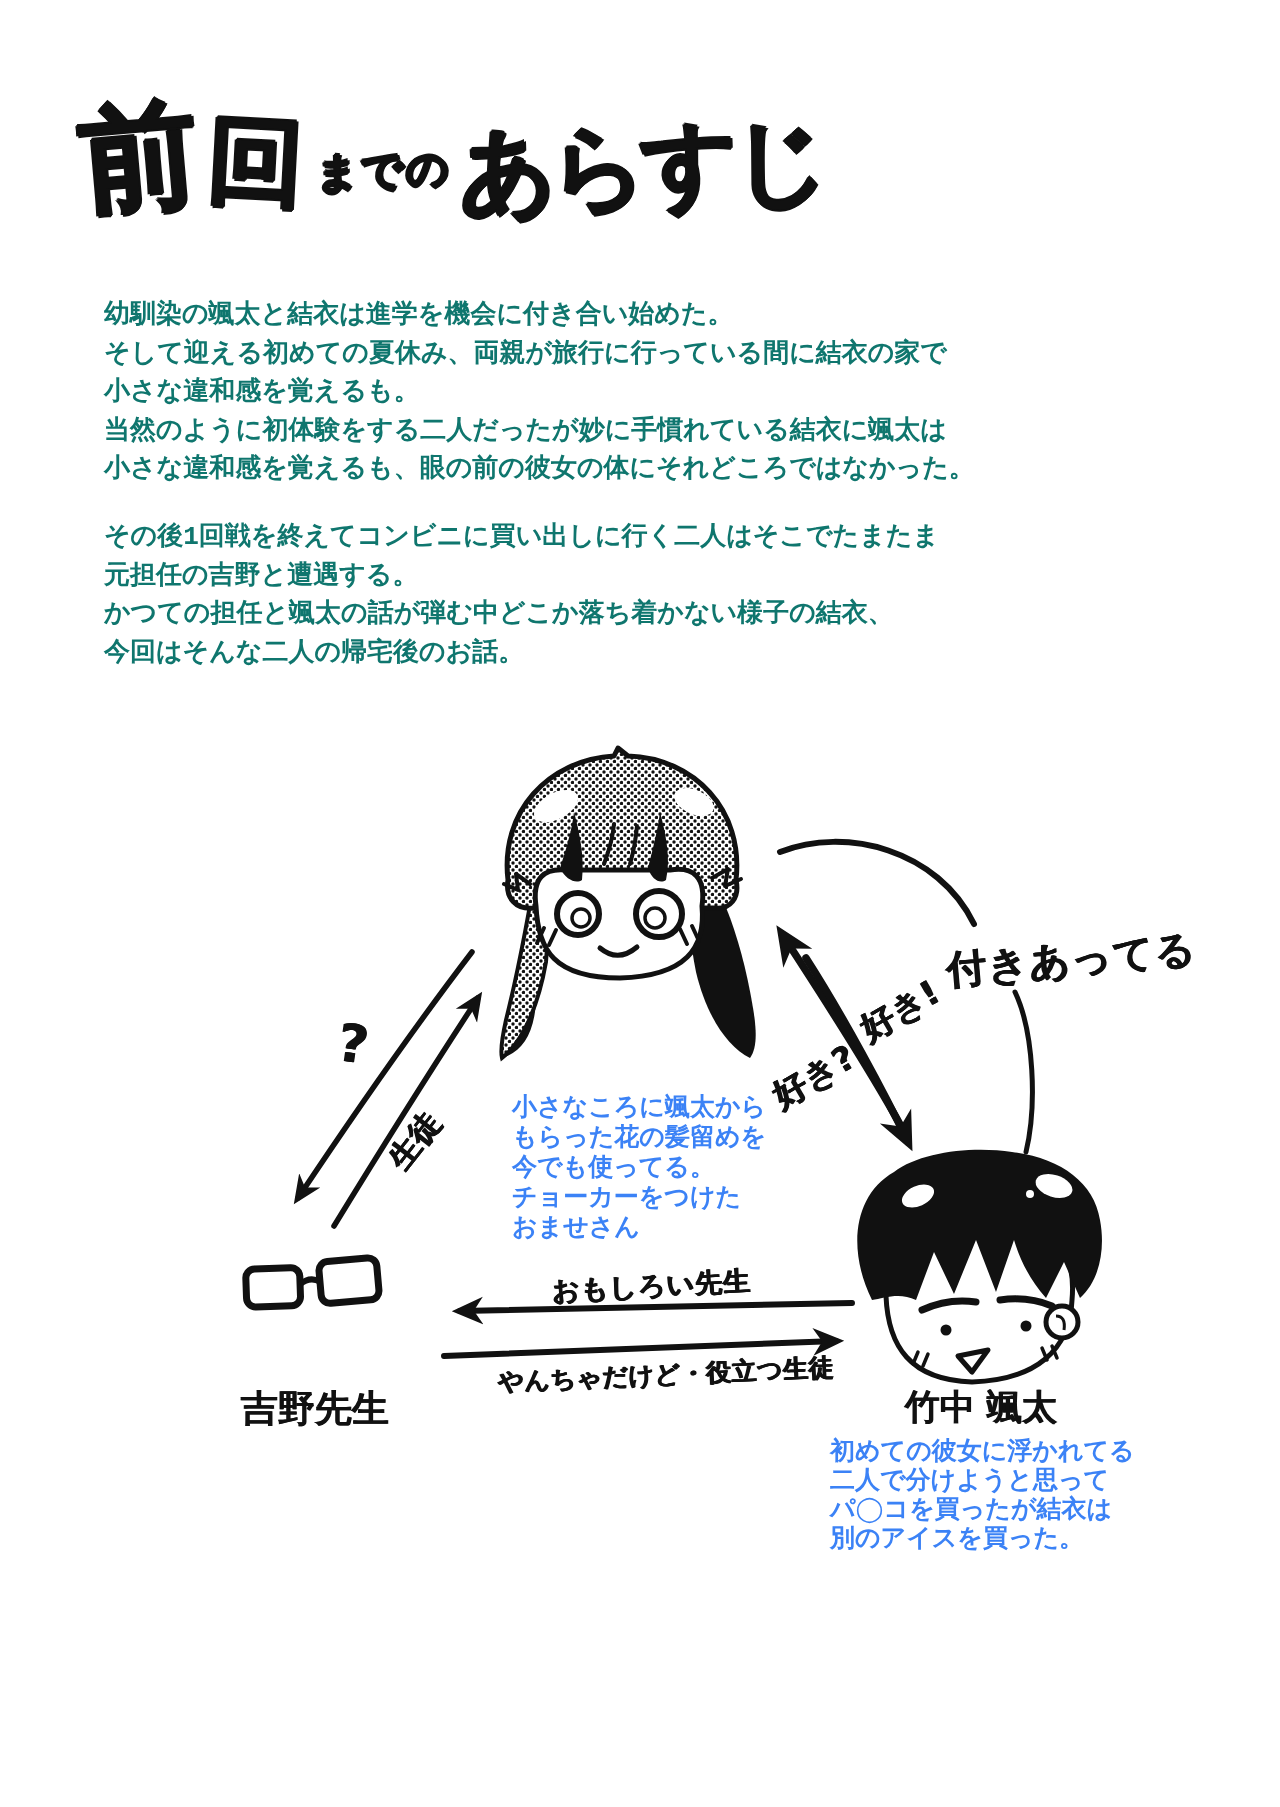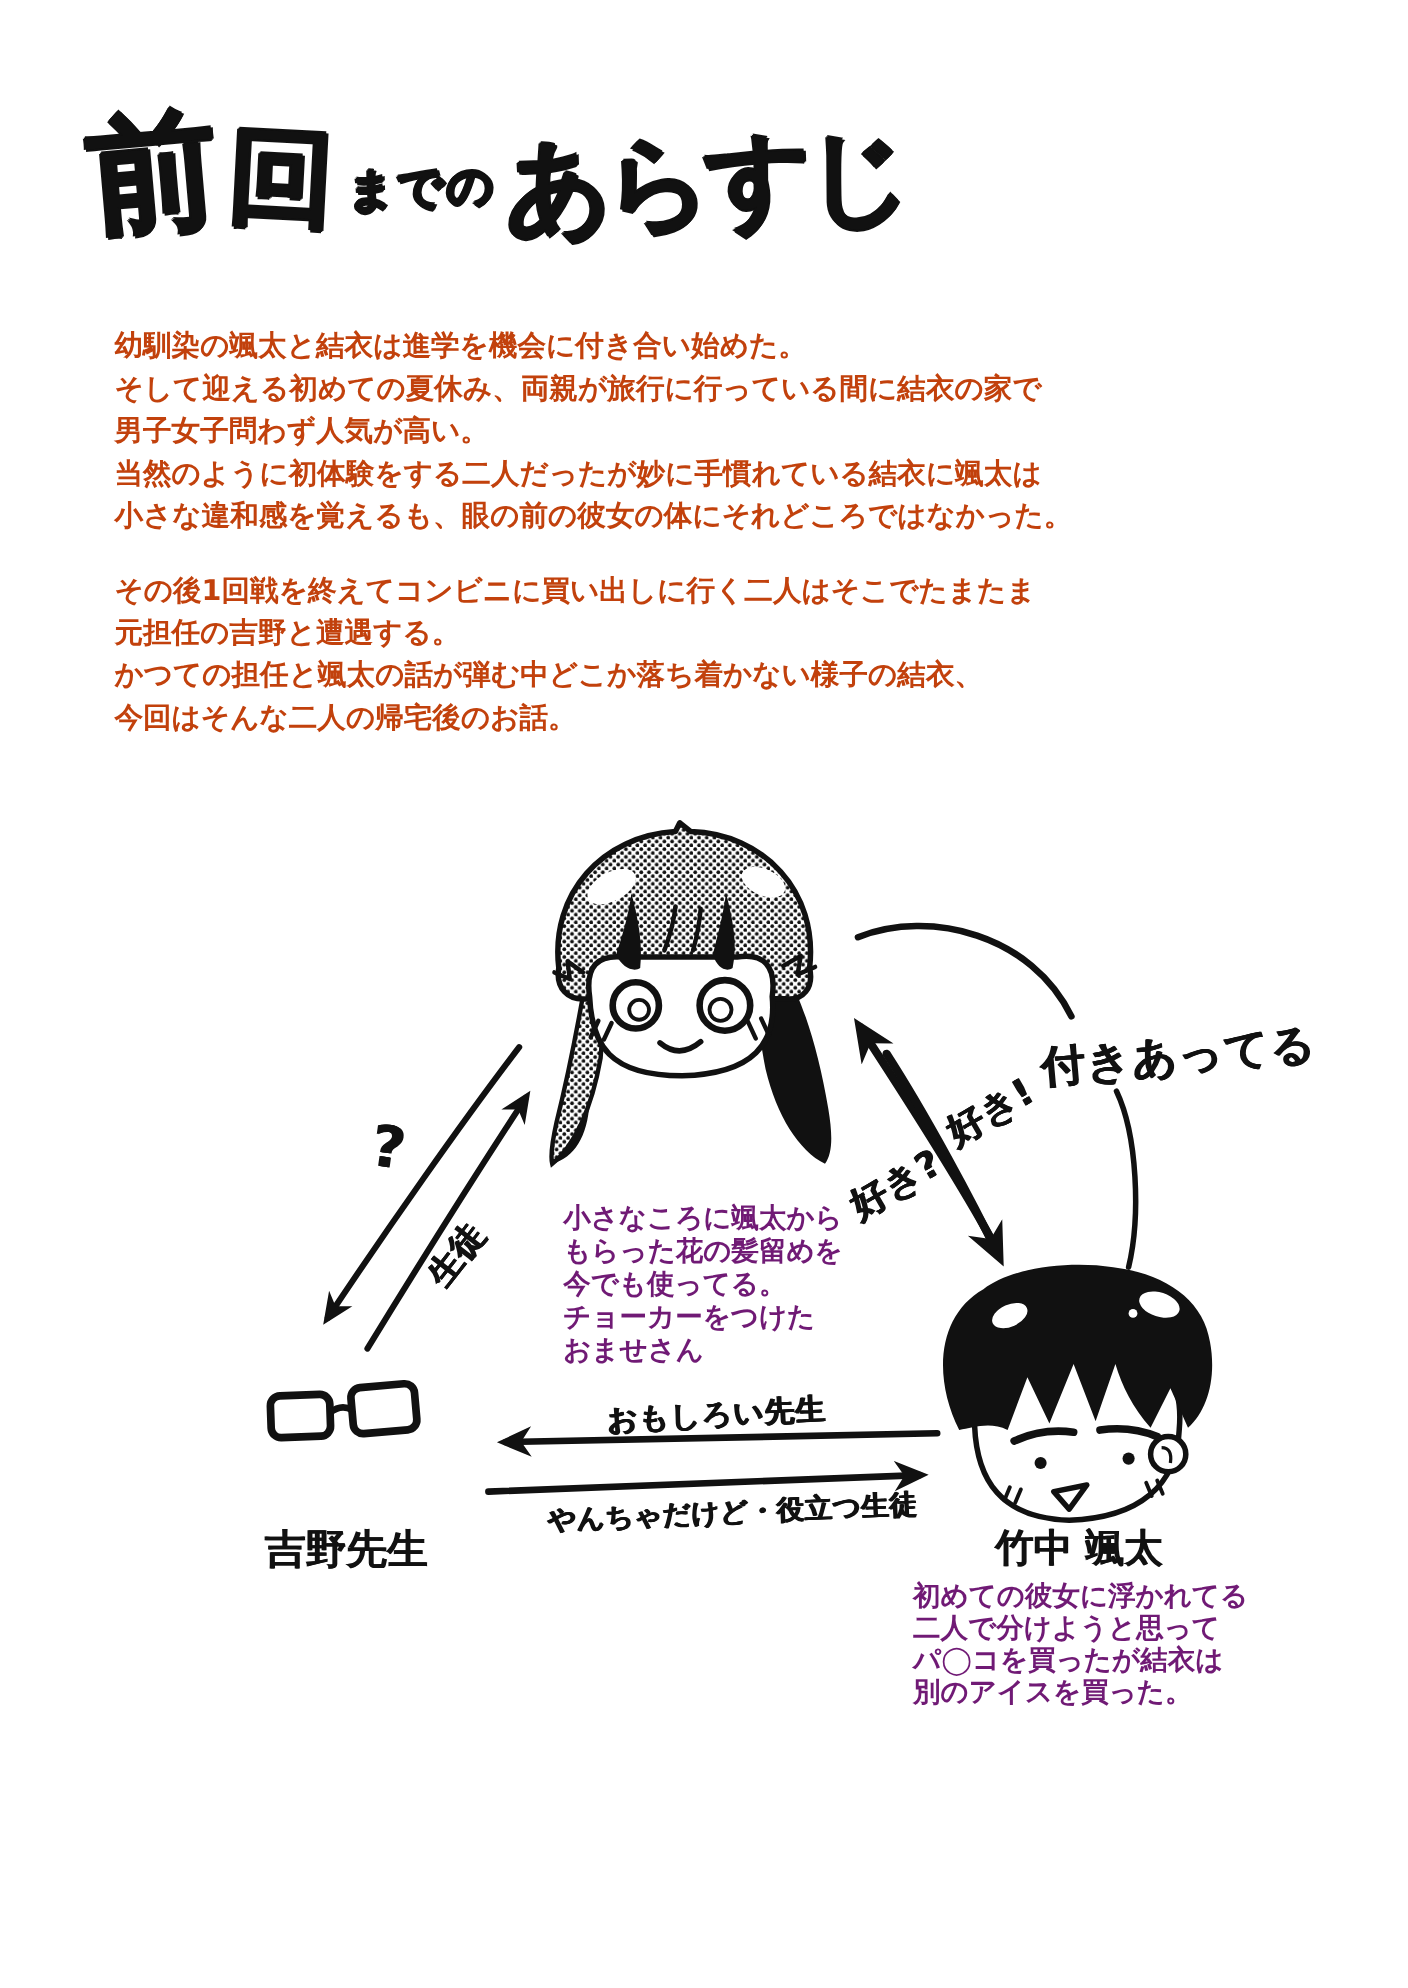--- a/index.html
+++ b/index.html
@@ -13,31 +13,31 @@
   .calli{
     position:absolute;left:80px;top:98px;display:flex;align-items:flex-end;
     font-weight:bold;color:#111;white-space:nowrap;
     text-shadow:2px 0 0 #111,-2px 0 0 #111,0 2px 0 #111,0 -2px 0 #111,1px 1px 0 #111,-1px -1px 0 #111;
   }
   .t1{font-size:118px;line-height:1;transform:rotate(-5deg);}
   .t2{font-size:96px;line-height:1;transform:rotate(3deg);margin:0 4px 6px 10px;}
   .t3{font-size:42px;line-height:1;margin:0 8px 24px 8px;letter-spacing:2px;transform:rotate(-2deg);}
   .t4{font-size:95px;line-height:1;letter-spacing:-6px;transform:rotate(-2deg);margin-bottom:2px;}
   
-  .para{position:absolute;left:104px;font-size:26px;line-height:38.5px;font-weight:bold;letter-spacing:0;color:#c2410c;white-space:nowrap;}
+  .para{position:absolute;left:104px;font-size:26px;line-height:38.5px;font-weight:bold;letter-spacing:0;color:#0f766e;white-space:nowrap;font-family:Liberation Mono, monospace;}
   #p1{top:296px;}
   #p2{top:518px;}
   
   #diagram{position:absolute;left:0;top:650px;width:1280px;height:1157px;}
   #diagram-svg{position:absolute;left:0;top:-650px;width:1280px;height:1807px;}
   .hand{position:absolute;font-weight:bold;color:#111;white-space:nowrap;
         text-shadow:0.7px 0 0 #111,-0.7px 0 0 #111;}
   .char-name{position:absolute;font-weight:bold;color:#111;text-align:center;white-space:nowrap;
              text-shadow:0.8px 0 0 #111;}
-  .bio{position:absolute;font-weight:bold;color:#701a75;white-space:nowrap;}
+  .bio{position:absolute;font-weight:bold;color:#3b82f6;white-space:nowrap;}
   #q-mark{left:338px;top:1014px;font-size:52px;transform:rotate(8deg);}
   #lbl-student{left:384px;top:1120px;font-size:31px;transform:rotate(-52deg);}
   #lbl-fun-teacher{left:552px;top:1268px;font-size:27px;transform:rotate(-3deg);letter-spacing:1px;}
   #lbl-useful-student{left:498px;top:1358px;font-size:25px;transform:rotate(-2.5deg);letter-spacing:0.5px;}
   #lbl-dating{left:946px;top:932px;font-size:40px;transform:rotate(-5deg);letter-spacing:1px;}
   #lbl-like-excl{left:858px;top:988px;font-size:34px;transform:rotate(-30deg);}
   #lbl-like-q{left:770px;top:1054px;font-size:34px;transform:rotate(-30deg);}
   #yui-name{left:520px;top:1036px;width:240px;font-size:35px;}
   #yoshino-name{left:222px;top:1384px;width:185px;font-size:37px;}
   #souta-name{left:878px;top:1384px;width:205px;font-size:35px;}
@@ -56,21 +56,21 @@
   <div class="calli">
     <span class="t1">前</span>
     <span class="t2">回</span>
     <span class="t3">までの</span>
     <span class="t4">あらすじ</span>
   </div>
 
   <div id="p1" class="para">
     <div>幼馴染の颯太と結衣は進学を機会に付き合い始めた。</div>
     <div>そして迎える初めての夏休み、両親が旅行に行っている間に結衣の家で</div>
-    <div>男子女子問わず人気が高い。</div>
+    <div>小さな違和感を覚えるも。</div>
     <div>当然のように初体験をする二人だったが妙に手慣れている結衣に颯太は</div>
     <div>小さな違和感を覚えるも、眼の前の彼女の体にそれどころではなかった。</div>
   </div>
 
   <div id="p2" class="para">
     <div>その後1回戦を終えてコンビニに買い出しに行く二人はそこでたまたま</div>
     <div>元担任の吉野と遭遇する。</div>
     <div>かつての担任と颯太の話が弾む中どこか落ち着かない様子の結衣、</div>
     <div>今回はそんな二人の帰宅後のお話。</div>
   </div>

